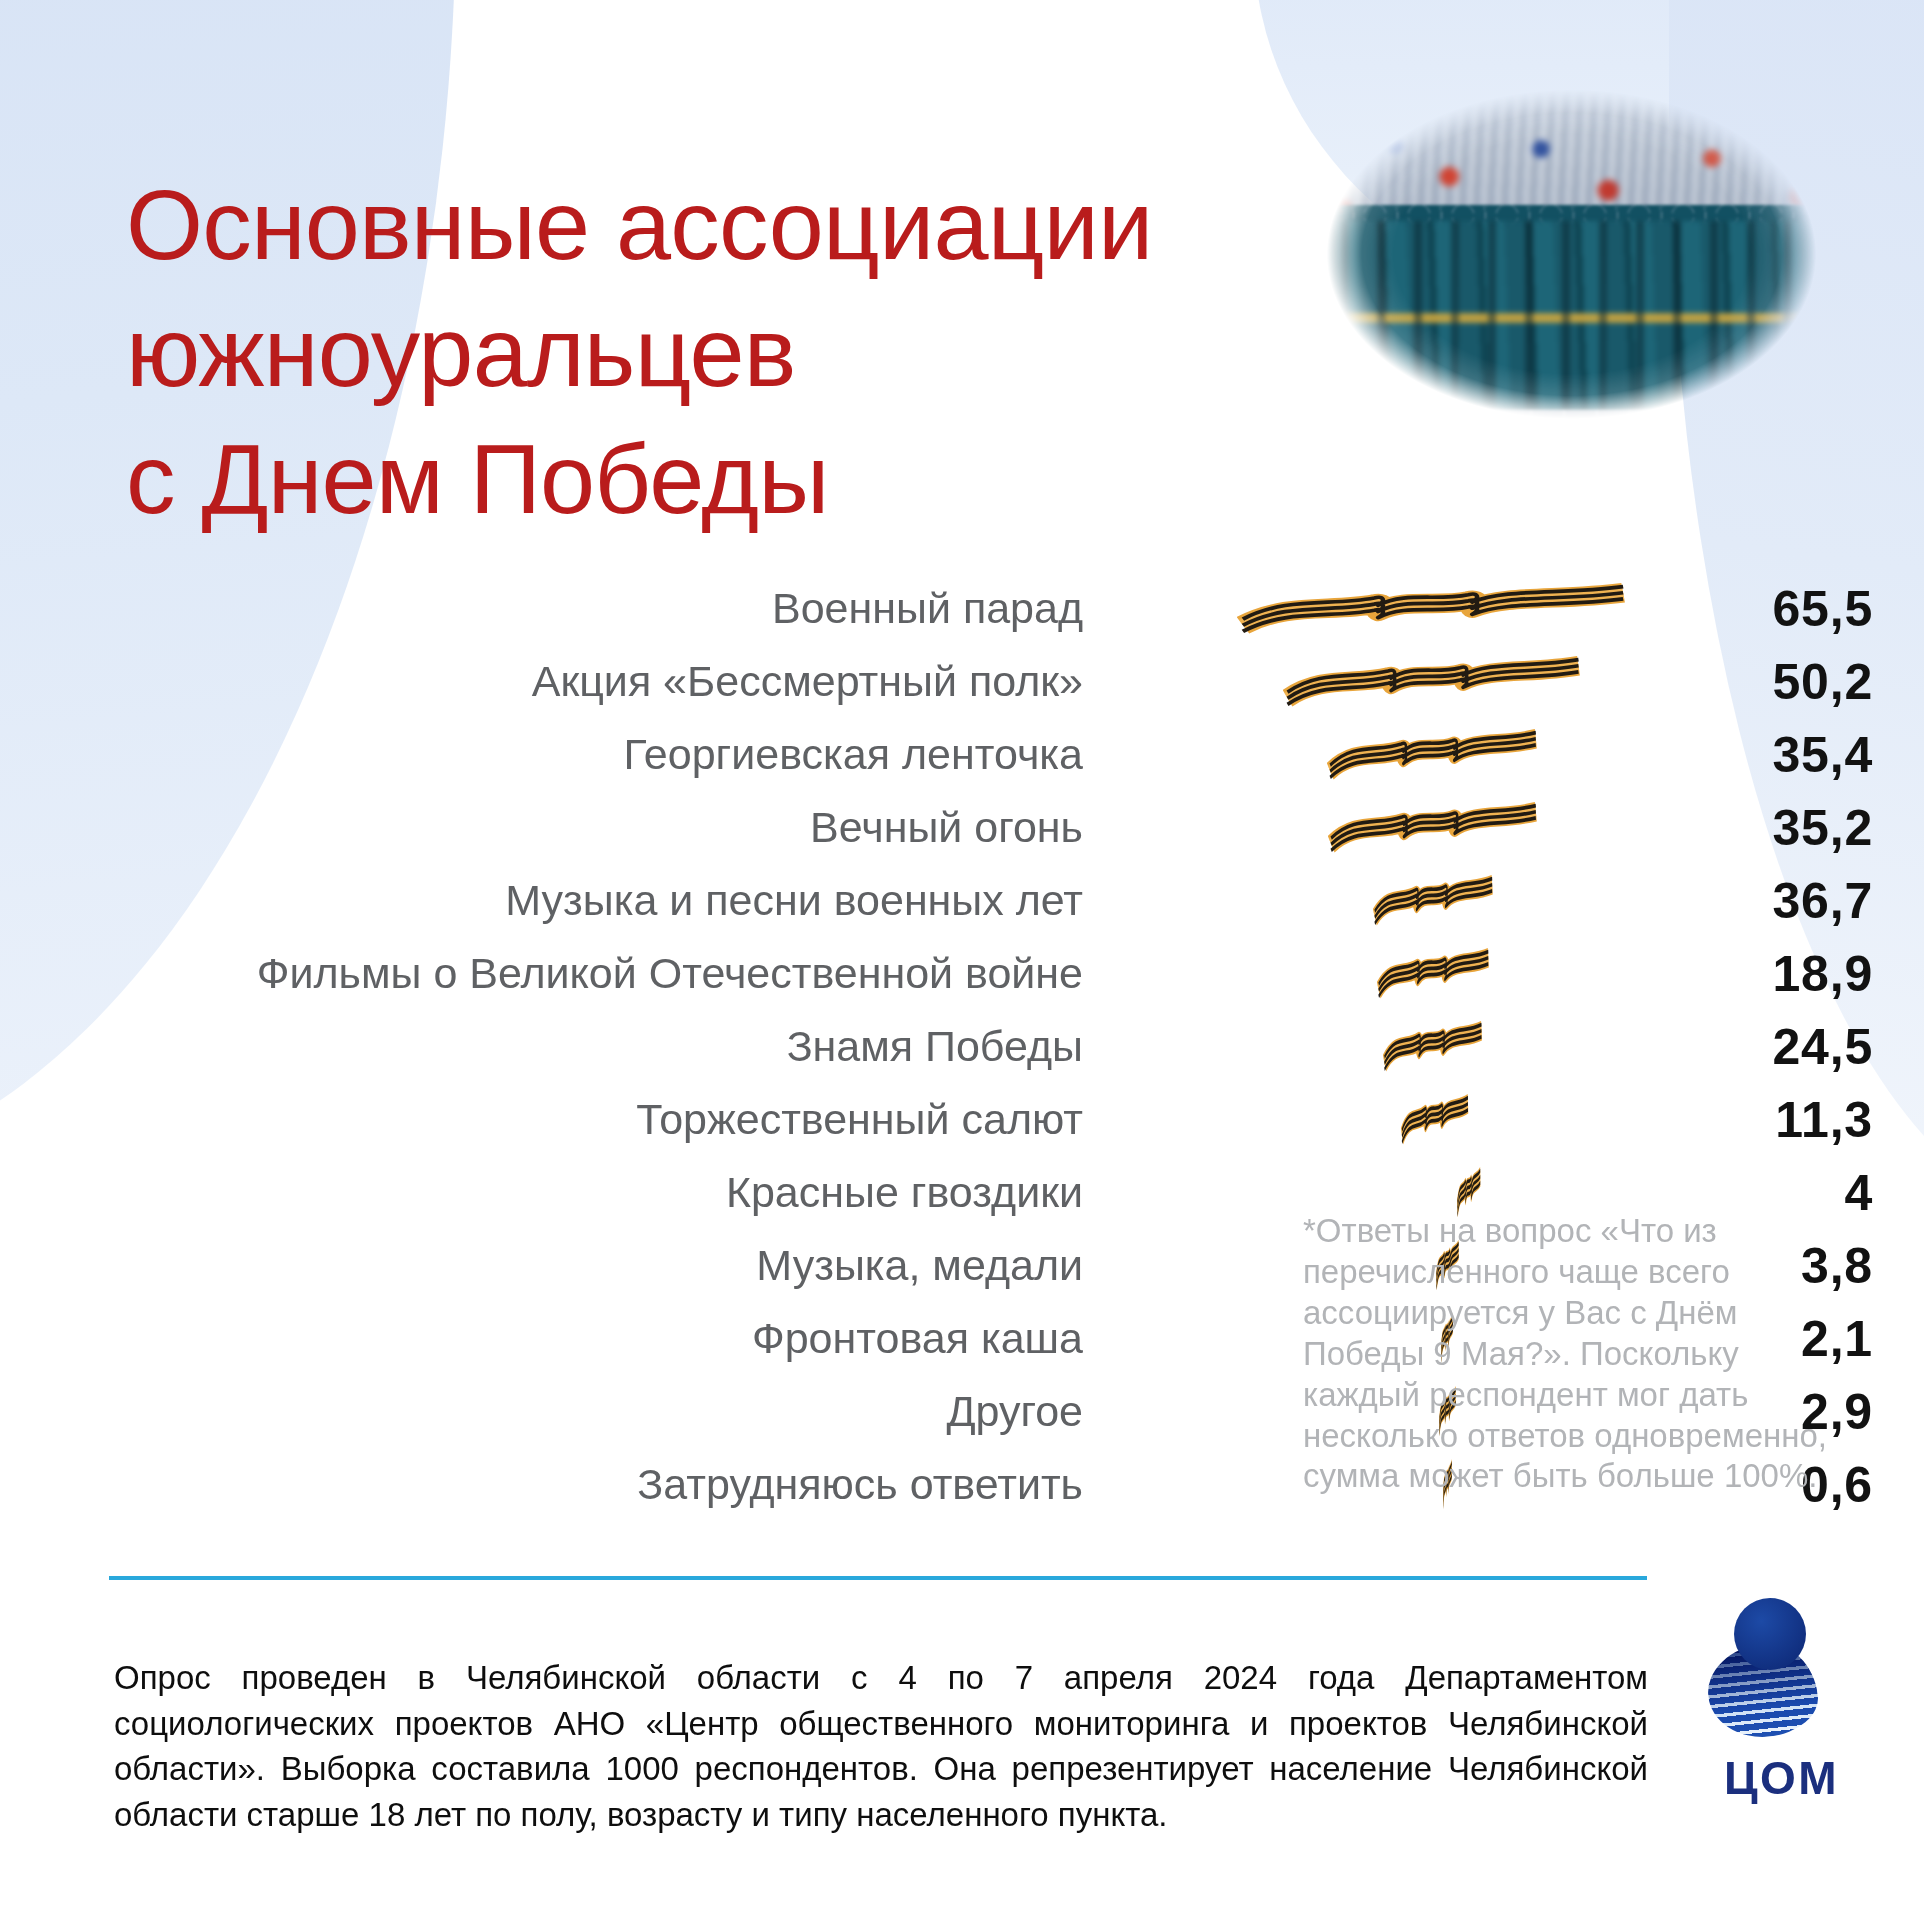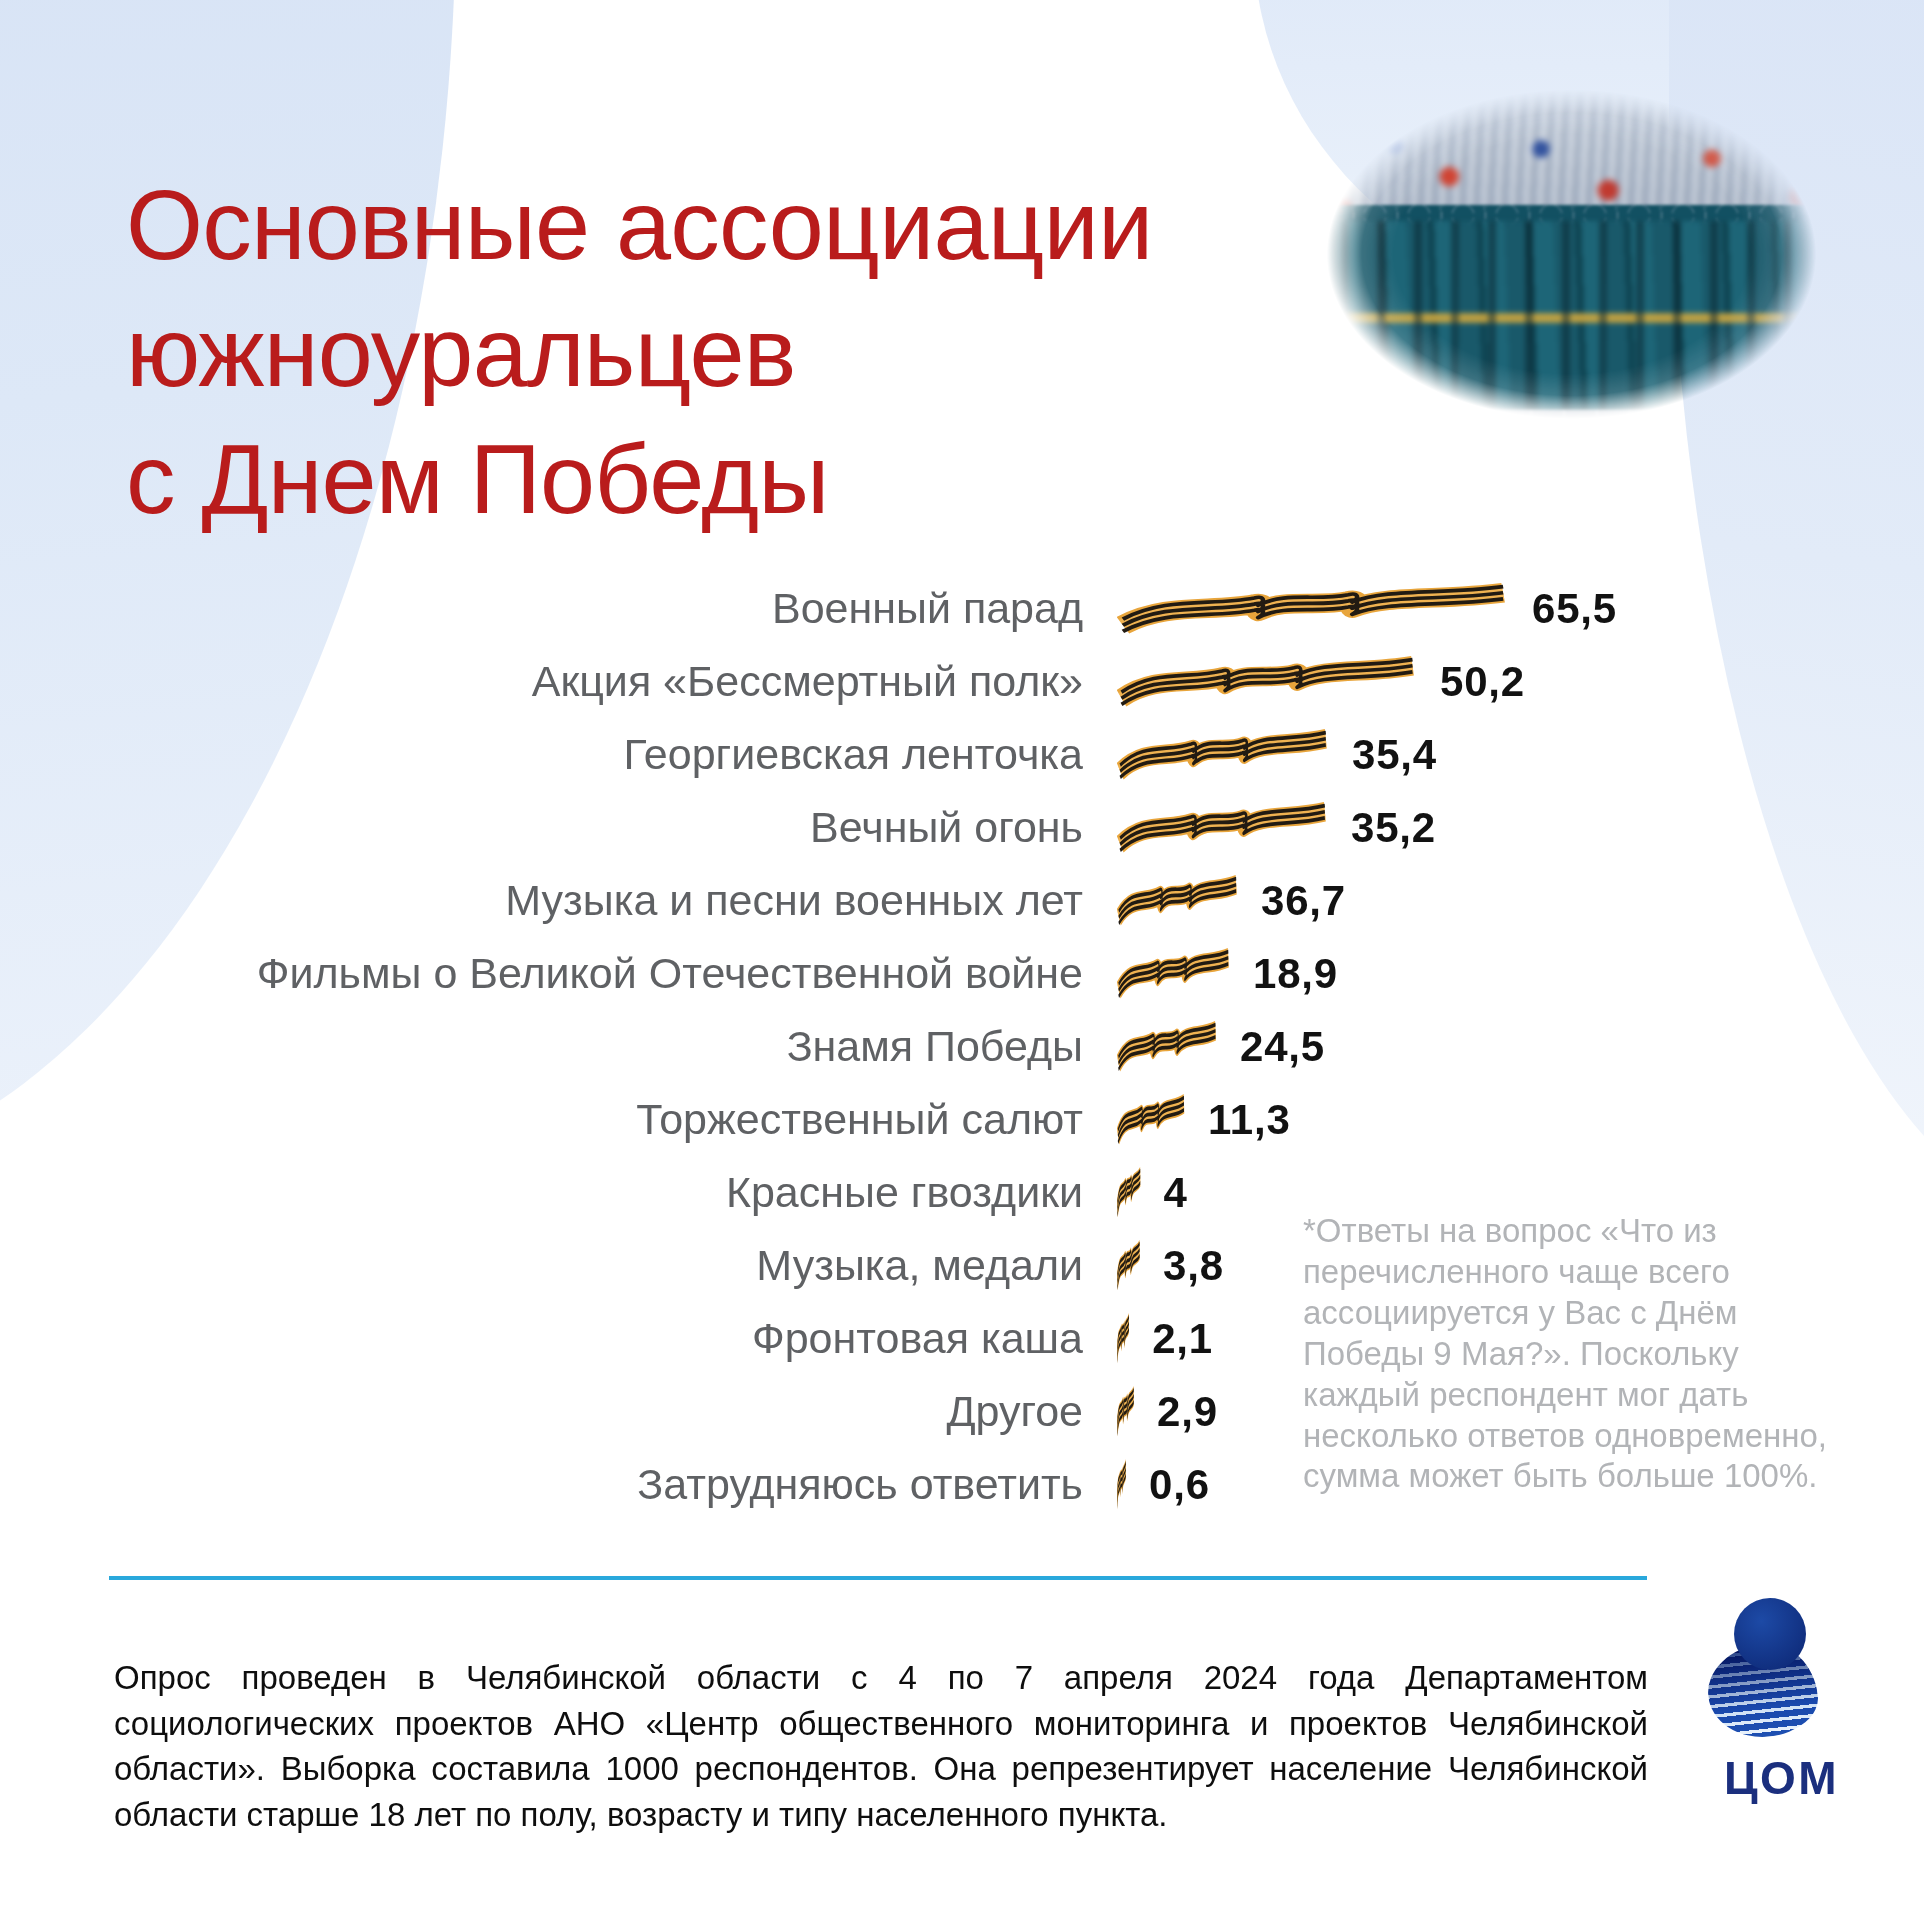--- a/index.html
+++ b/index.html
@@ -68,29 +68,29 @@
   }
   .photo-ground{
     top:86%;height:14%;
     background:
       repeating-linear-gradient(90deg, rgba(255,255,255,.45) 0 2.4px, rgba(255,255,255,0) 2.4px 33px),
       linear-gradient(180deg,#bfc7d2,#d6dbe2);
     filter:blur(1.6px);
   }
   
   .chart{position:absolute;left:49px;top:572px;width:1824px;}
-  .row{display:flex;align-items:center;height:73px;}
+  .row{display:flex;align-items:center;height:73px;justify-content:space-between;}
   .lab{
     width:1034px;flex:0 0 1034px;text-align:right;
     font-size:43px;color:#5f6164;letter-spacing:0;
   }
   .rib{height:52px;margin-left:34px;flex:0 0 auto;}
   .rib svg{display:block;}
   .val{
-    margin-left:23px;font-size:42px;font-weight:700;color:#121212;
+    margin-left:23px;font-size:50px;font-weight:700;color:#121212;
     letter-spacing:0.8px;white-space:nowrap;
   }
   
   .footnote{
     position:absolute;left:1303px;top:1211px;width:537px;
     font-size:33px;line-height:1.24;color:#b2b4b7;
   }
   
   .sep{position:absolute;left:109px;top:1576px;width:1538px;height:4.1px;background:#29a8dc;}
   .footer-text{

